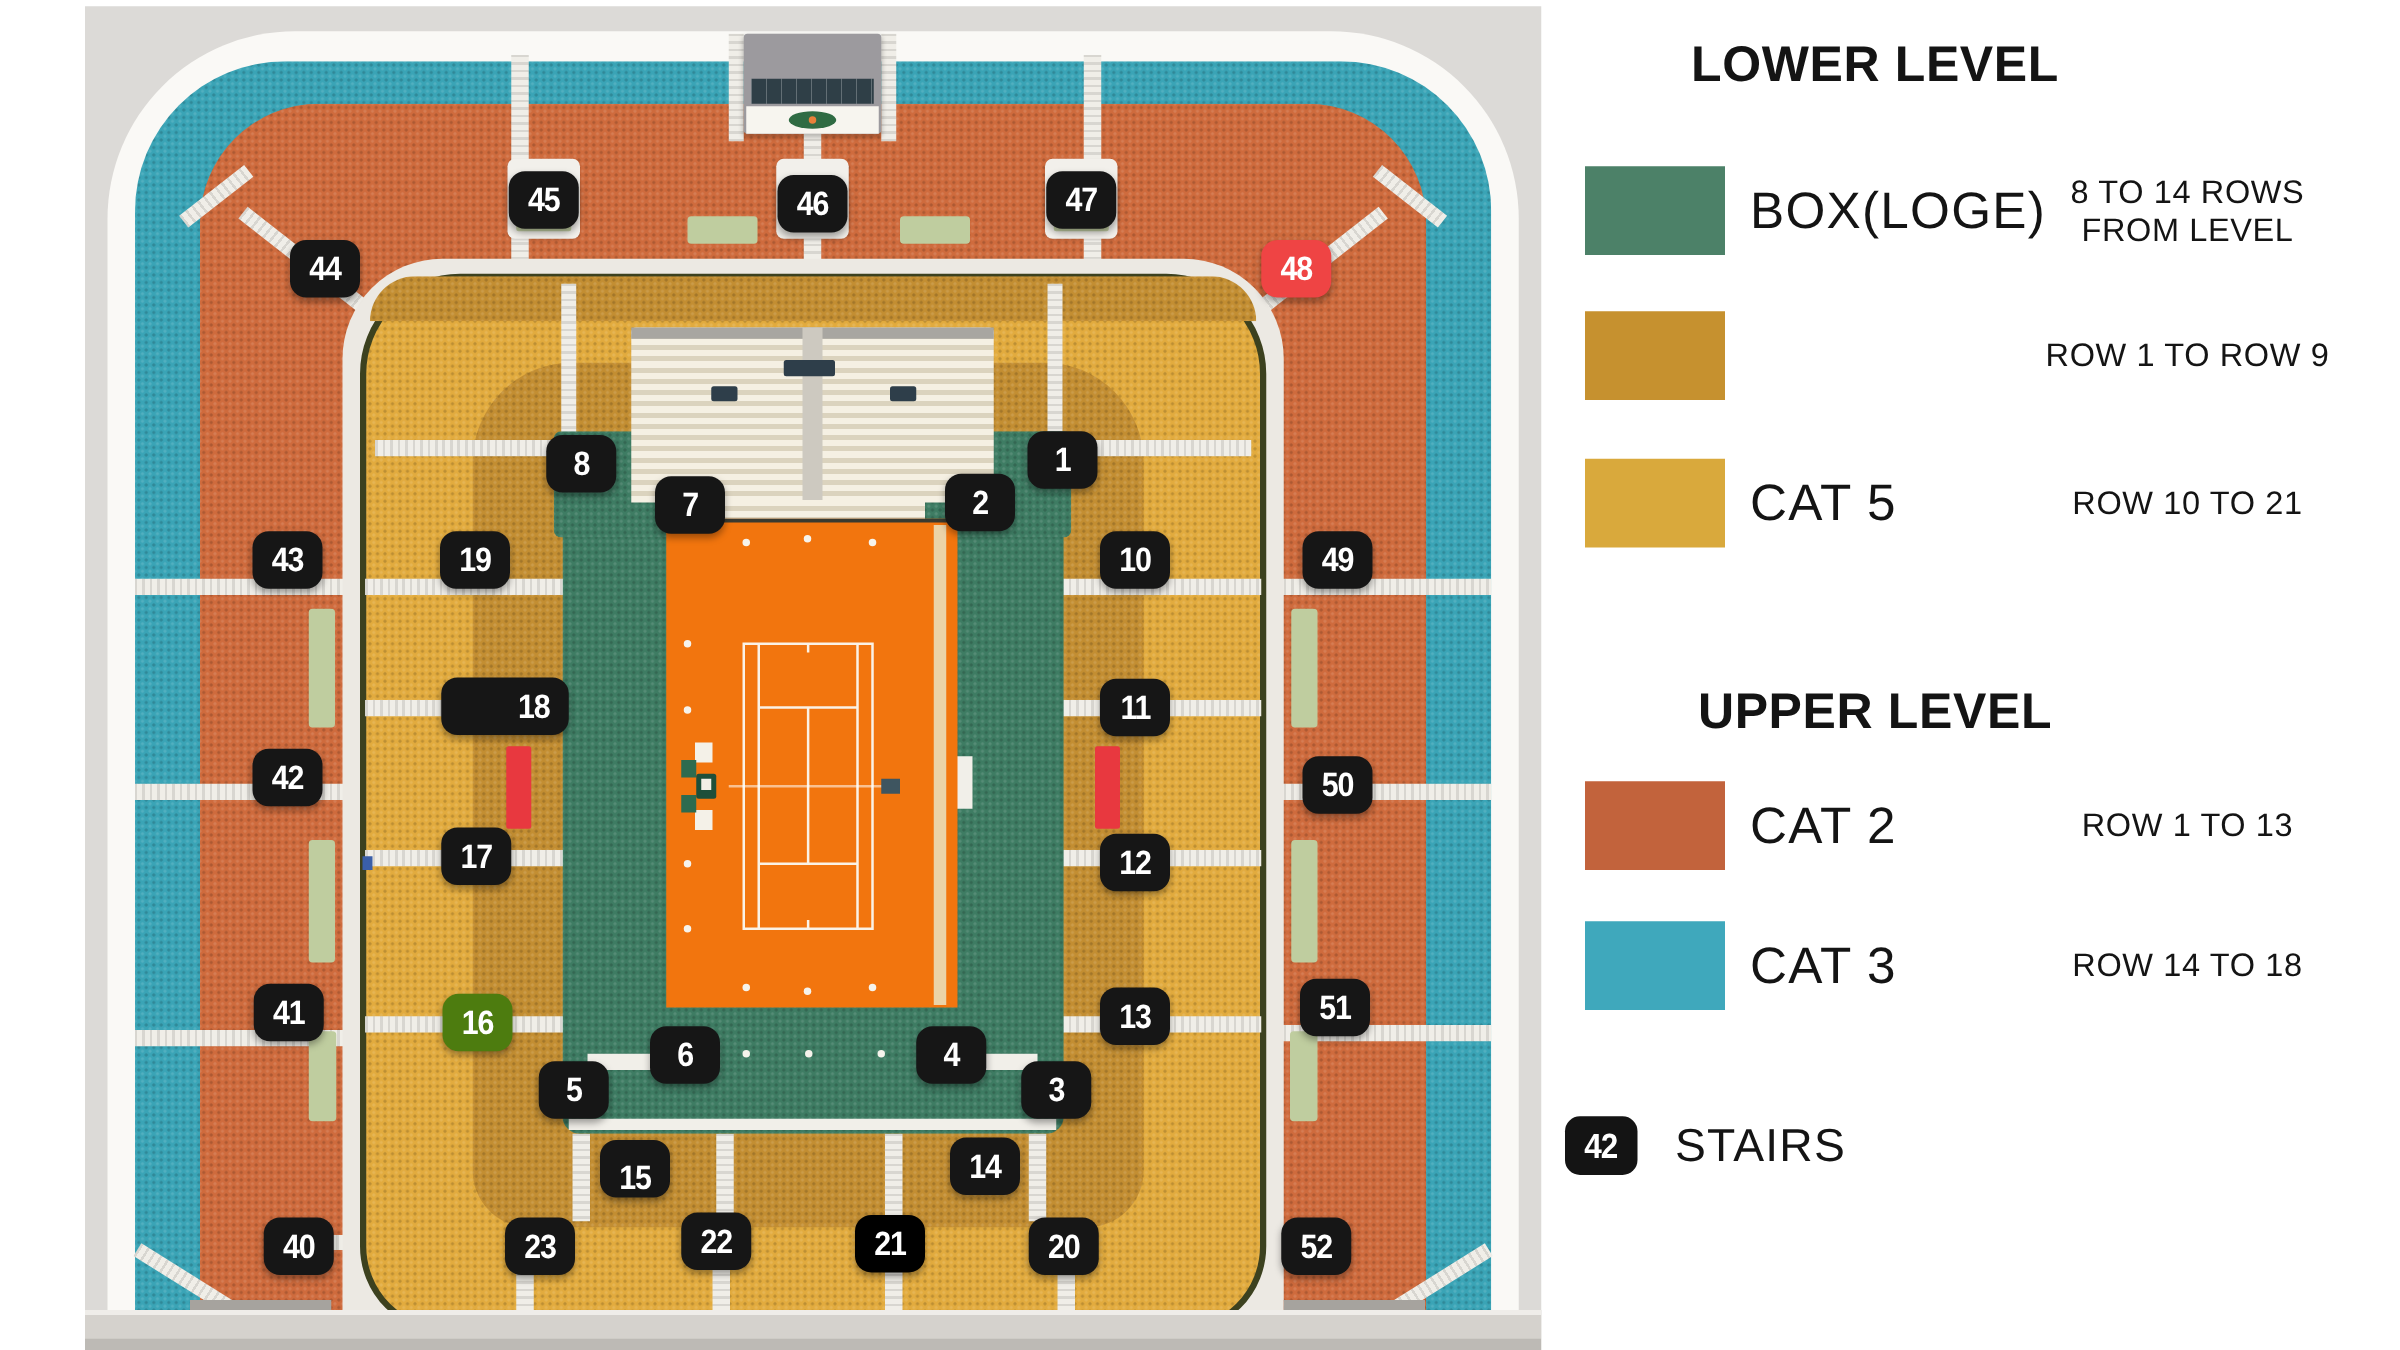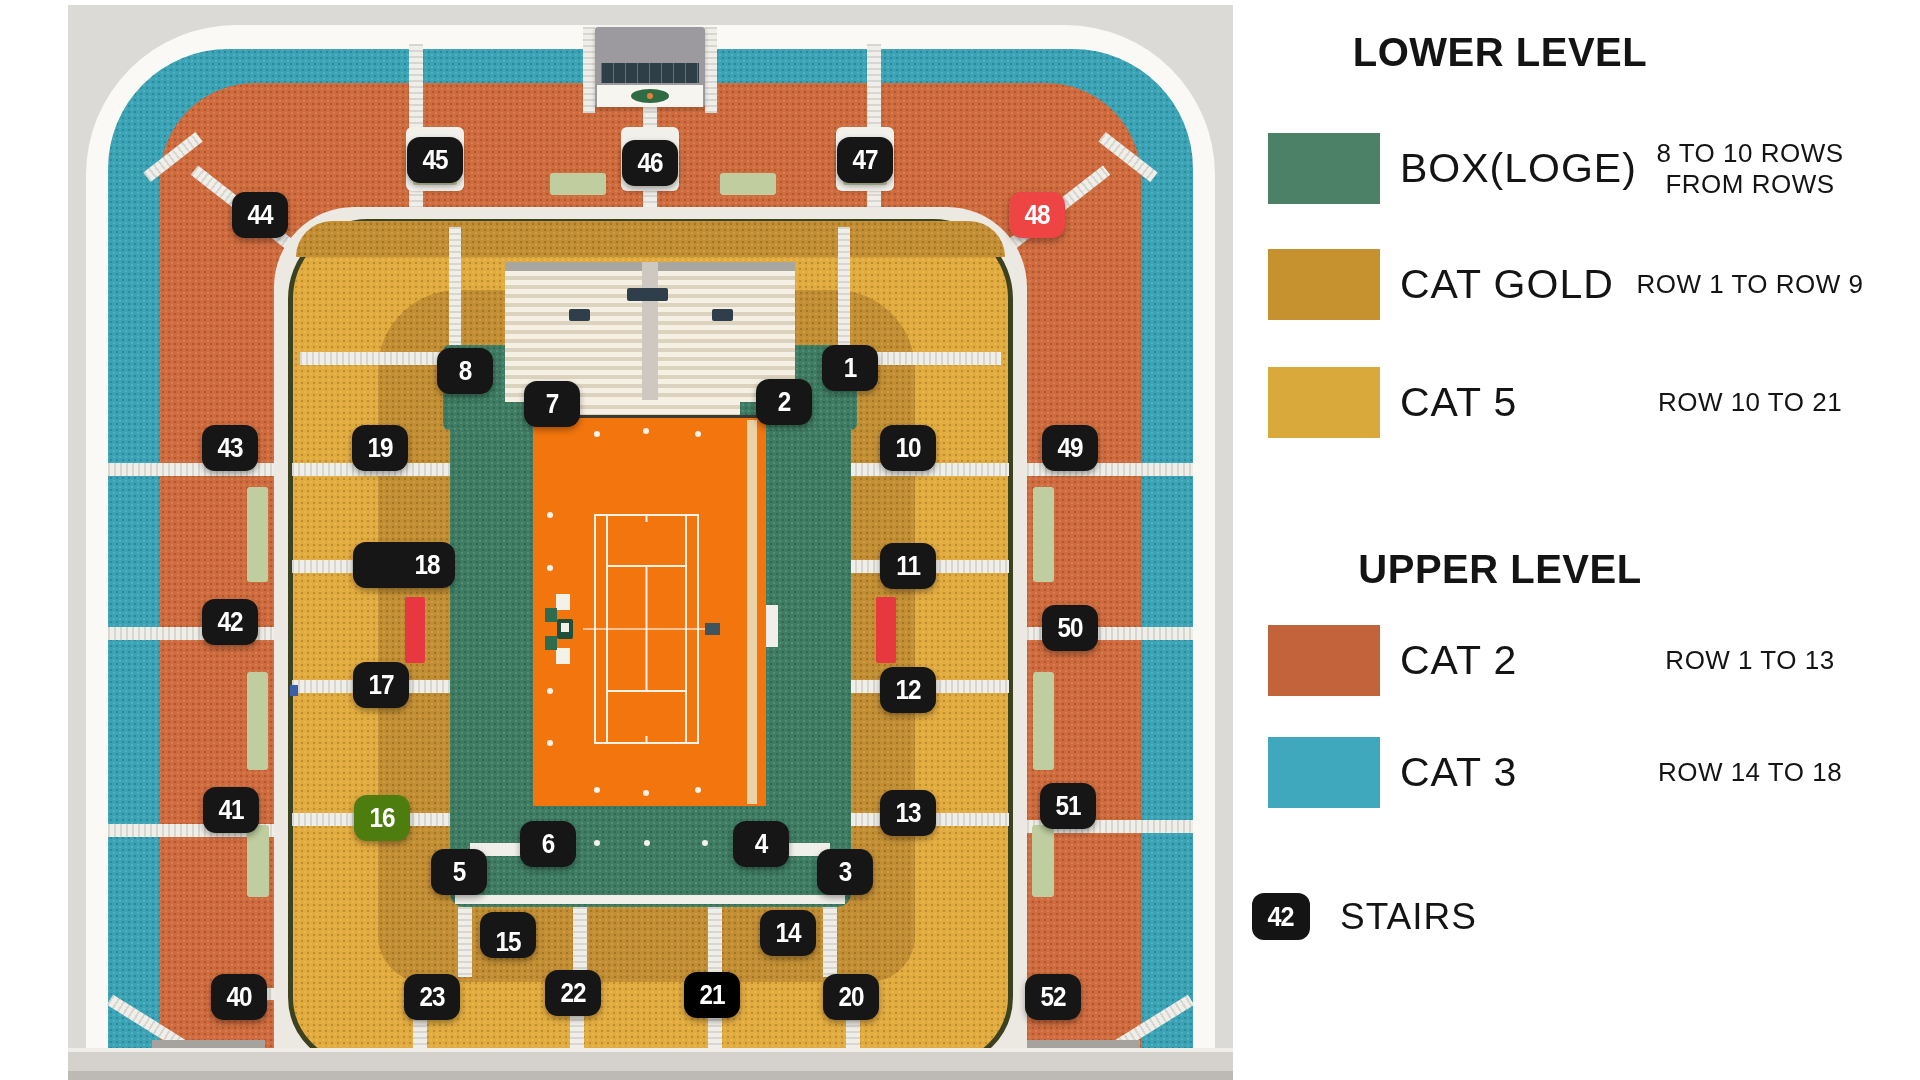--- a/index.html
+++ b/index.html
@@ -324,28 +324,27 @@
       </div>
     </div>
 
   <div class="legend">
     <h2 class="ltitle" style="top:30px;">LOWER LEVEL</h2>
 
     <div class="lrow" style="top:133px;">
       <div class="swatch" style="background-color: rgb(76, 129, 104);"></div>
       <div class="llabel">BOX(LOGE)</div>
       <div class="ldesc">
-        <span>8 TO 10 ROWS</span>
-        <span>FROM ROWS</span>
+        <span>8 TO 14 ROWS</span>
+        <span>FROM LEVEL</span>
       </div>
     </div>
 
     <div class="lrow" style="top:249px;">
       <div class="swatch" style="background-color: rgb(198, 145, 47);"></div>
-      <div class="llabel">CAT GOLD</div>
       <div class="ldesc">
         <span>ROW 1 TO ROW 9</span>
       </div>
     </div>
 
     <div class="lrow" style="top:367px;">
       <div class="swatch" style="background-color: rgb(217, 169, 60);"></div>
       <div class="llabel">CAT 5</div>
       <div class="ldesc">
         <span>ROW 10 TO 21</span>

